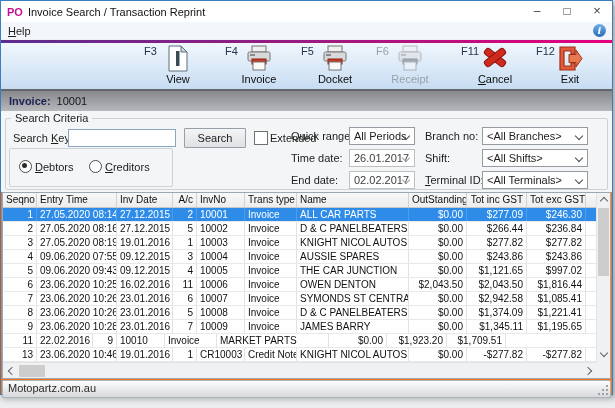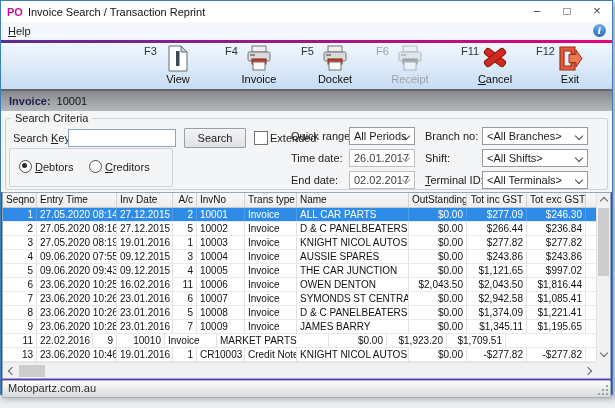--- a/index.html
+++ b/index.html
@@ -4,21 +4,21 @@
 <style>
   html,body{margin:0;padding:0;}
   body{
     width:615px;height:408px;overflow:hidden;
     background:#eceef0;
     font-family:"Liberation Sans","DejaVu Sans",sans-serif;
     -webkit-font-smoothing:antialiased;
   }
   .window{
     position:absolute;left:0;top:0;width:613px;height:395px;
-    border:1px solid #3a7ebf;background:#6d28d9;box-sizing:border-box;
+    border:1px solid #3a7ebf;background:#f97316;box-sizing:border-box;
     box-shadow:2px 3px 7px rgba(0,0,0,.38);
   }
   
   .titlebar{height:21px;background:#ffffff;display:flex;align-items:center;}
   .logo{font-weight:bold;font-size:11px;color:#c4108e;padding:0 5px 0 6px;letter-spacing:0px;}
   .title{font-size:11px;color:#111;flex:1;}
   .winbtn{width:30px;height:21px;text-align:center;line-height:20px;font-size:12px;color:#444;}
   .winbtn.close{font-size:13px;}
   
   .menubar{height:17px;background:#f3f6fa;display:flex;align-items:center;border-bottom:1px solid #eef1f5;}
@@ -342,21 +342,21 @@
           <div class="gcell l" style="width: 52px;">Invoice</div>
           <div class="gcell l" style="width: 112px;">JAMES BARRY</div>
           <div class="gcell r" style="width: 58px;">$0.00</div>
           <div class="gcell r" style="width: 60px;">$1,345.11</div>
           <div class="gcell r" style="width: 59px;">$1,195.65</div>
         </div>
         <div class="grow">
           <div class="gcell r" style="width: 34px;">11</div>
           <div class="gcell l" style="width: 56px;">22.02.2016</div>
           <div class="gcell r" style="width: 24px;">9</div>
-          <div class="gcell l" style="width: 48px; text-align: right;">10010</div>
+          <div class="gcell l" style="width: 48px;">10010</div>
           <div class="gcell l" style="width: 52px;">Invoice</div>
           <div class="gcell l" style="width: 112px;">MARKET PARTS</div>
           <div class="gcell r" style="width: 58px;">$0.00</div>
           <div class="gcell r" style="width: 60px;">$1,923.20</div>
           <div class="gcell r" style="width: 59px;">$1,709.51</div>
         </div>
         <div class="grow">
           <div class="gcell r" style="width: 34px;">13</div>
           <div class="gcell l" style="width: 80px;">23.06.2020 10:46</div>
           <div class="gcell l" style="width: 56px;">19.01.2016</div>

